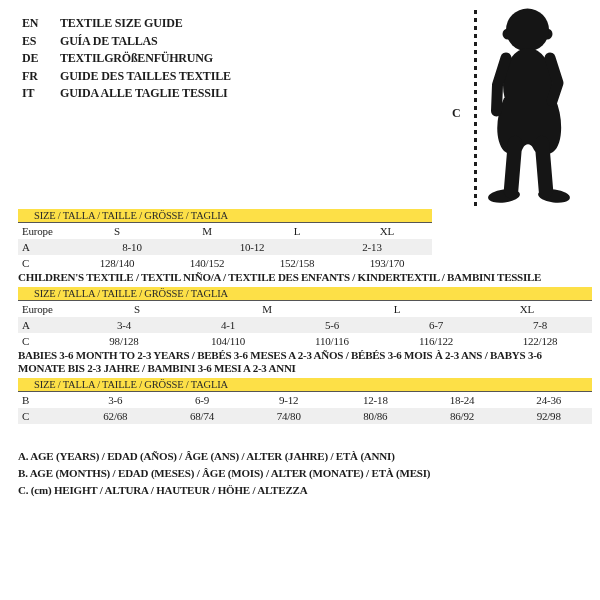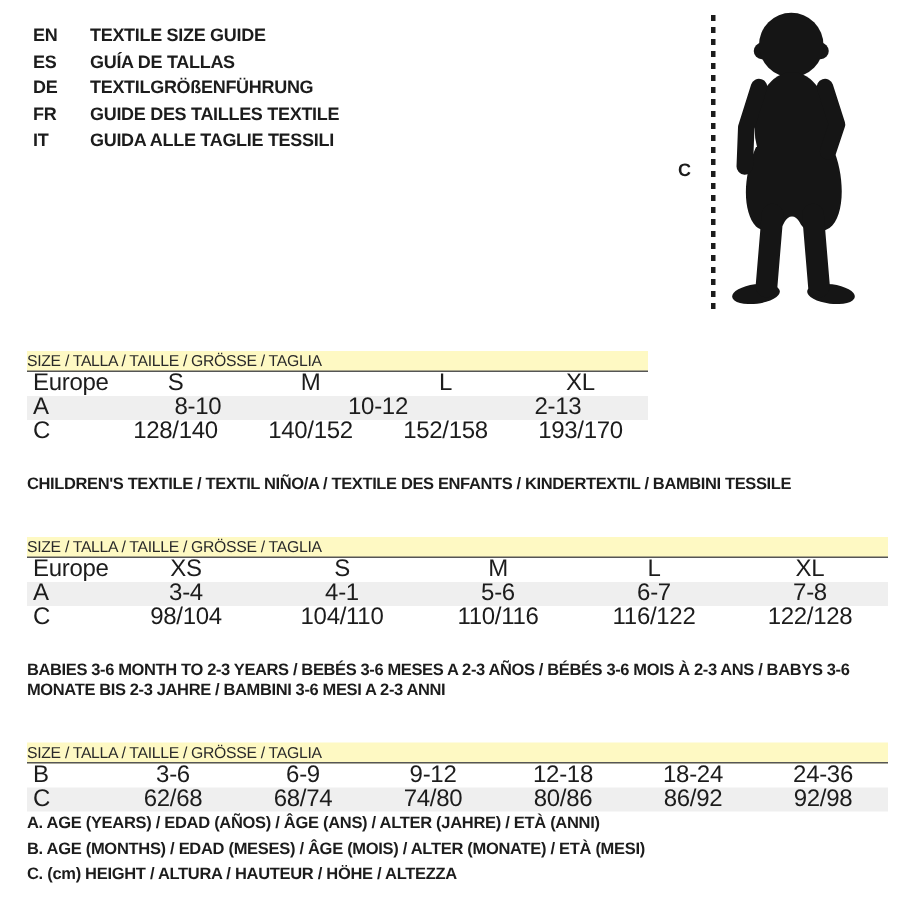--- a/index.html
+++ b/index.html
@@ -1,46 +1,46 @@
 <!DOCTYPE html>
 <html><head>
 <meta charset="utf-8">
 <style>
   html,body{margin:0;padding:0;background:#fff;}
   .page{position:relative;width:600px;height:600px;background:#ffffff;overflow:hidden;
-        font-family:Liberation Sans, sans-serif;color:#1c1c1c;}
+        font-family:Liberation Serif, serif;color:#1c1c1c;}
 
   
   .lang-block{position:absolute;left:22px;top:15px;}
   .lang-row{display:flex;font-weight:bold;font-size:12px;line-height:17.5px;letter-spacing:-0.2px;}
   .lang-code{width:38px;}
 
   
   .measure-line{position:absolute;left:474px;top:10px;width:3px;height:196px;
       background:repeating-linear-gradient(to bottom,#1c1c1c 0 4px,transparent 4px 8px);}
   .measure-label{position:absolute;left:452px;top:106px;font-size:12px;font-weight:600;}
   .baby-svg{position:absolute;left:482px;top:5px;}
 
   
   .content{position:absolute;left:18px;top:206px;width:574px;}
   .table-title{font-weight:bold;font-size:11px;line-height:13px;letter-spacing:-0.25px;
-      margin-top:21px;max-width:560px;}
+      margin-top:0;max-width:560px;}
   .table-section:first-child .table-title{margin-top:6px;}
   .tbody{width:574px;}
   .tbody.narrow{width:414px;}
-  .size-bar{margin-top:28px;height:14px;line-height:14px;font-size:10.5px;letter-spacing:-0.2px;
-      background:#fef9c3;color:#2a2a2a;padding-left:0;border-bottom:1px solid #555;
+  .size-bar{margin-top:3px;height:14px;line-height:14px;font-size:10.5px;letter-spacing:-0.2px;
+      background:#fde047;color:#2a2a2a;padding-left:16px;border-bottom:1px solid #555;
       box-sizing:border-box;}
-  .trow{display:flex;height:16px;line-height:16px;font-size:16px;letter-spacing:-0.2px;}
+  .trow{display:flex;height:16px;line-height:16px;font-size:11px;letter-spacing:-0.2px;}
   .trow.shaded{background:#efefef;}
   .tlabel{width:54px;padding-left:4px;box-sizing:border-box;}
   .tcell{flex:1;text-align:center;}
 
   
-  .footnotes{}
+  .footnotes{margin-top:24px;}
   .footnote{font-weight:bold;font-size:11px;line-height:17px;letter-spacing:-0.2px;}
 </style>
 </head>
 <body>
 
 <div class="page">
 
   <div class="lang-block" id="lang-block">
       <div class="lang-row">
         <span class="lang-code">EN</span>
@@ -111,37 +111,36 @@
               <span class="tcell">193/170</span>
             </div>
           </div>
         </div>
         <div class="table-section">
           <div class="table-title">CHILDREN'S TEXTILE / TEXTIL NIÑO/A / TEXTILE DES ENFANTS / KINDERTEXTIL / BAMBINI TESSILE</div>
           <div class="tbody">
             <div class="size-bar">SIZE / TALLA / TAILLE / GRÖSSE / TAGLIA</div>
             <div class="trow">
               <span class="tlabel">Europe</span>
-              <span class="tcell">XS</span>
               <span class="tcell">S</span>
               <span class="tcell">M</span>
               <span class="tcell">L</span>
               <span class="tcell">XL</span>
             </div>
             <div class="trow shaded">
               <span class="tlabel">A</span>
               <span class="tcell">3-4</span>
               <span class="tcell">4-1</span>
               <span class="tcell">5-6</span>
               <span class="tcell">6-7</span>
               <span class="tcell">7-8</span>
             </div>
             <div class="trow">
               <span class="tlabel">C</span>
-              <span class="tcell">98/104</span>
+              <span class="tcell">98/128</span>
               <span class="tcell">104/110</span>
               <span class="tcell">110/116</span>
               <span class="tcell">116/122</span>
               <span class="tcell">122/128</span>
             </div>
           </div>
         </div>
         <div class="table-section">
           <div class="table-title">BABIES 3-6 MONTH TO 2-3 YEARS / BEBÉS 3-6 MESES A 2-3 AÑOS / BÉBÉS 3-6 MOIS À 2-3 ANS / BABYS 3-6 MONATE BIS 2-3 JAHRE / BAMBINI 3-6 MESI A 2-3 ANNI</div>
           <div class="tbody">

